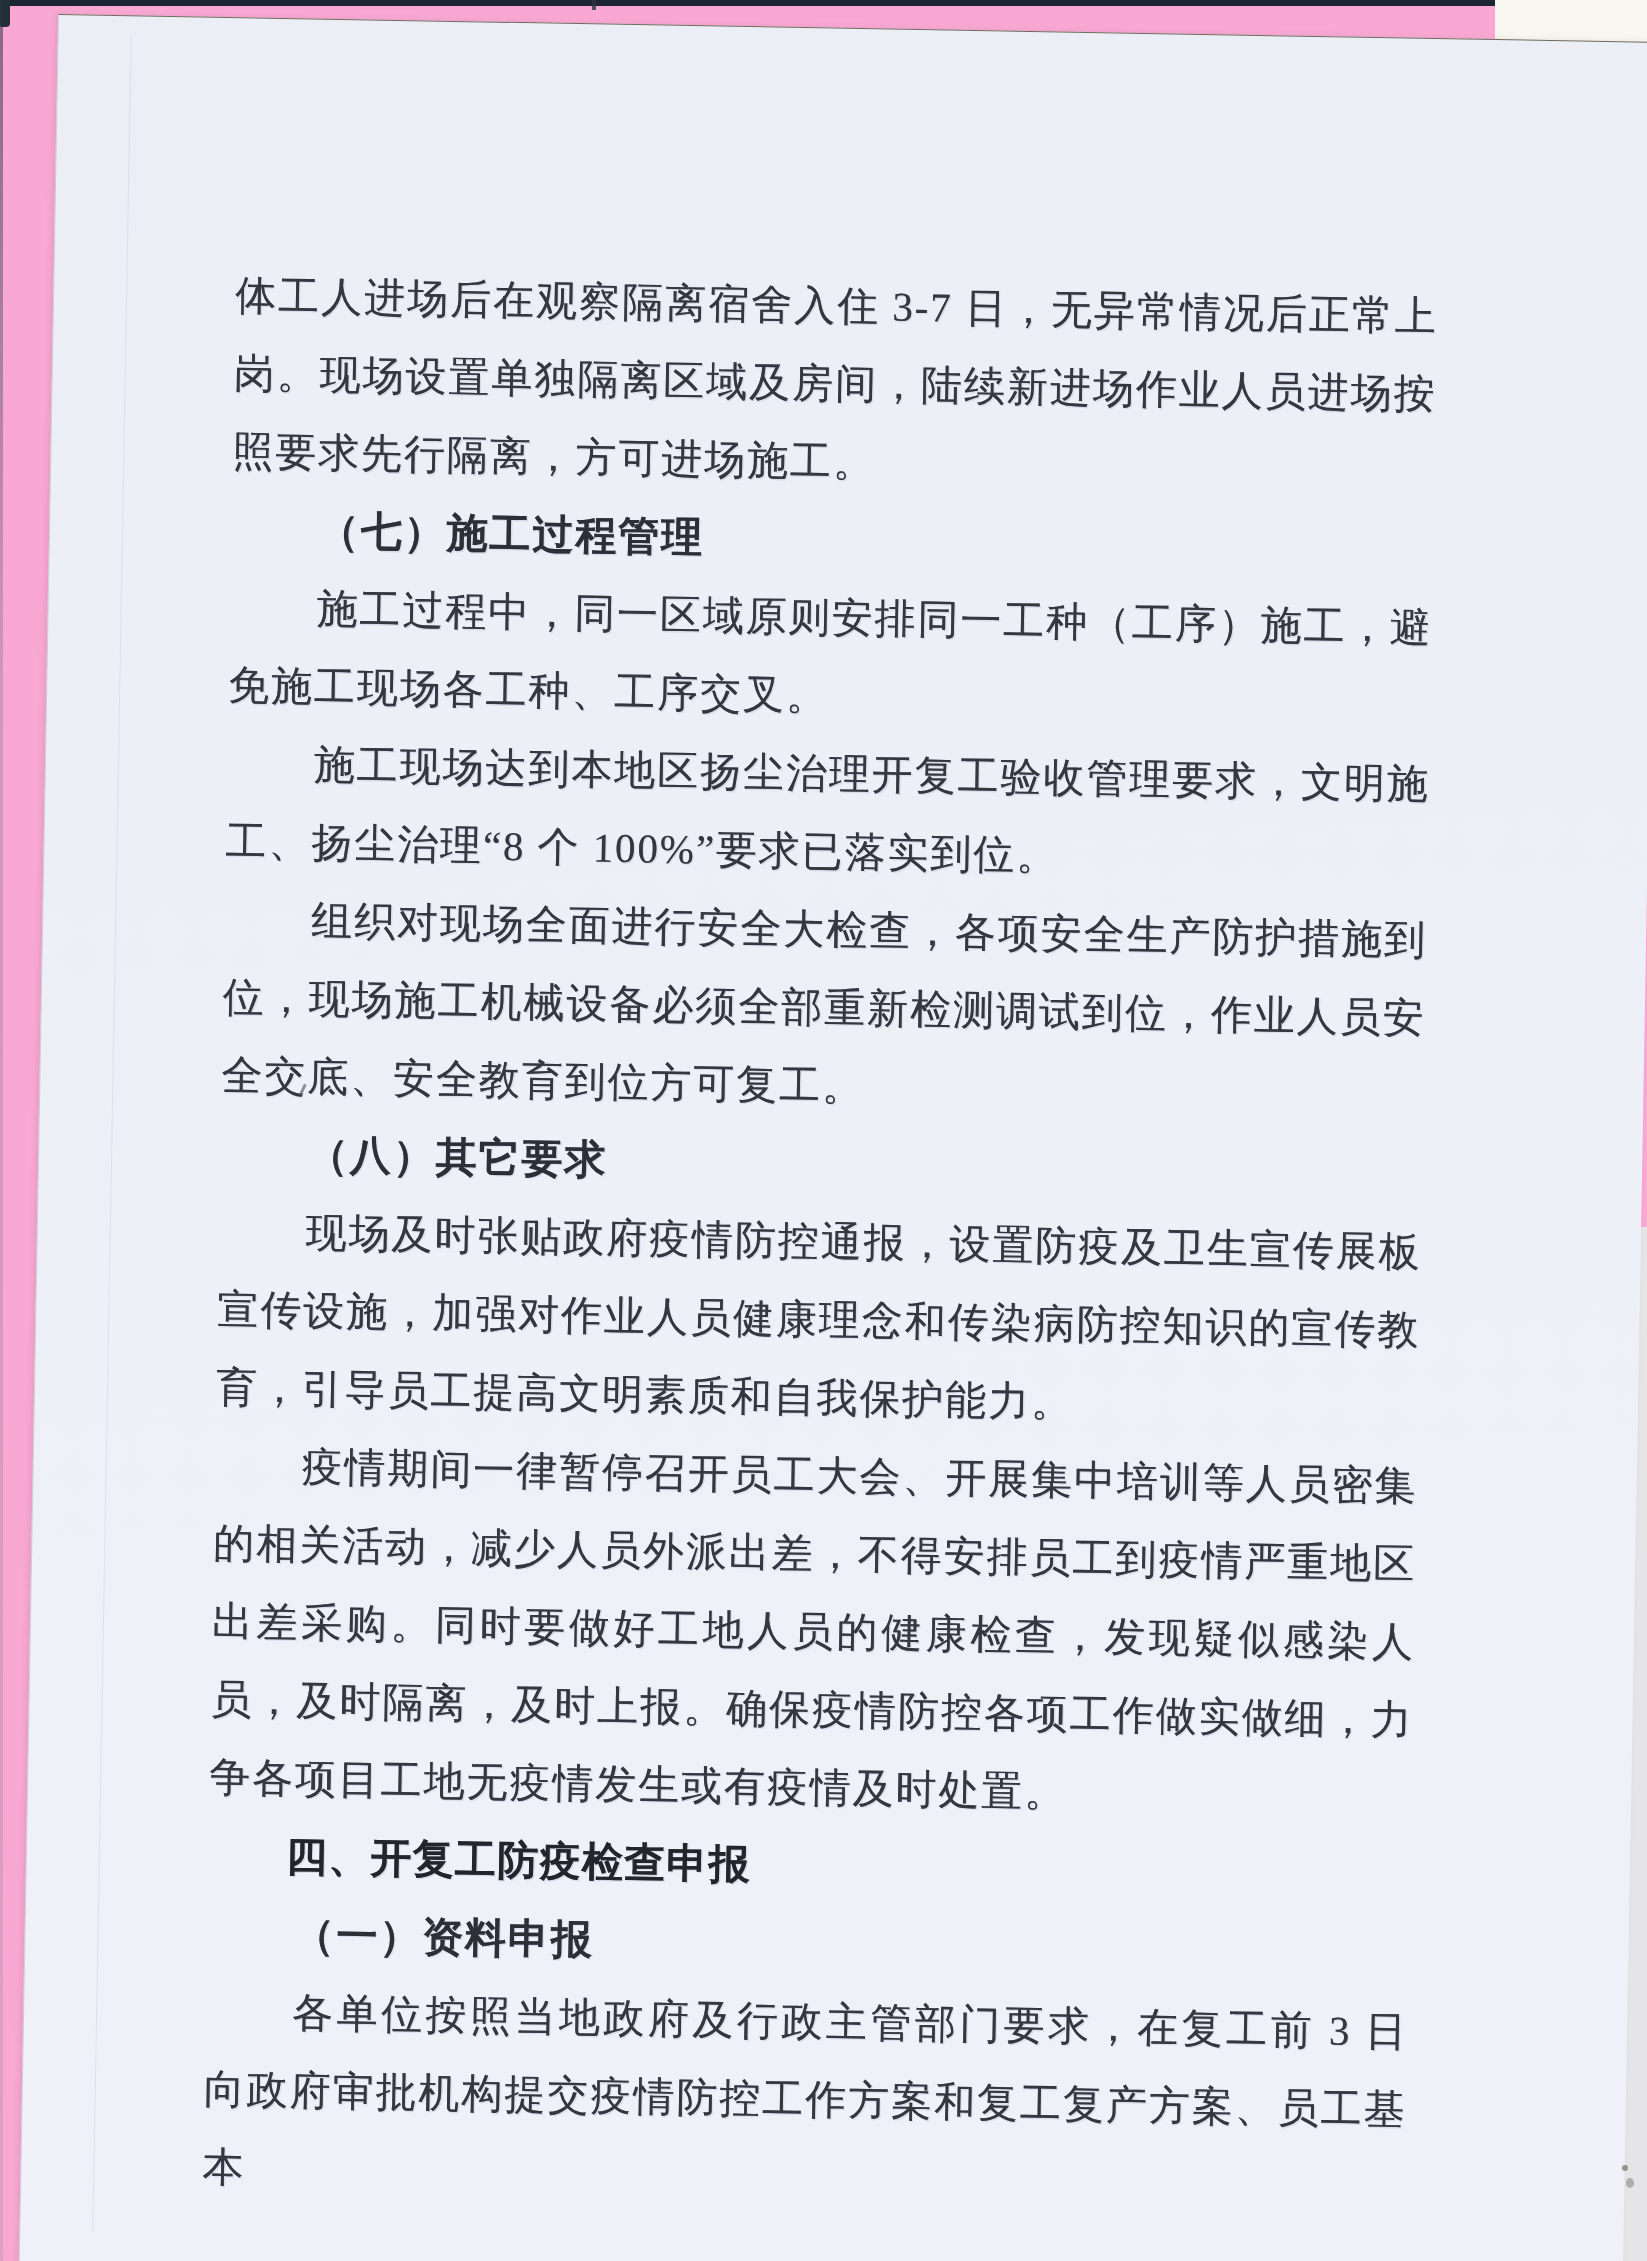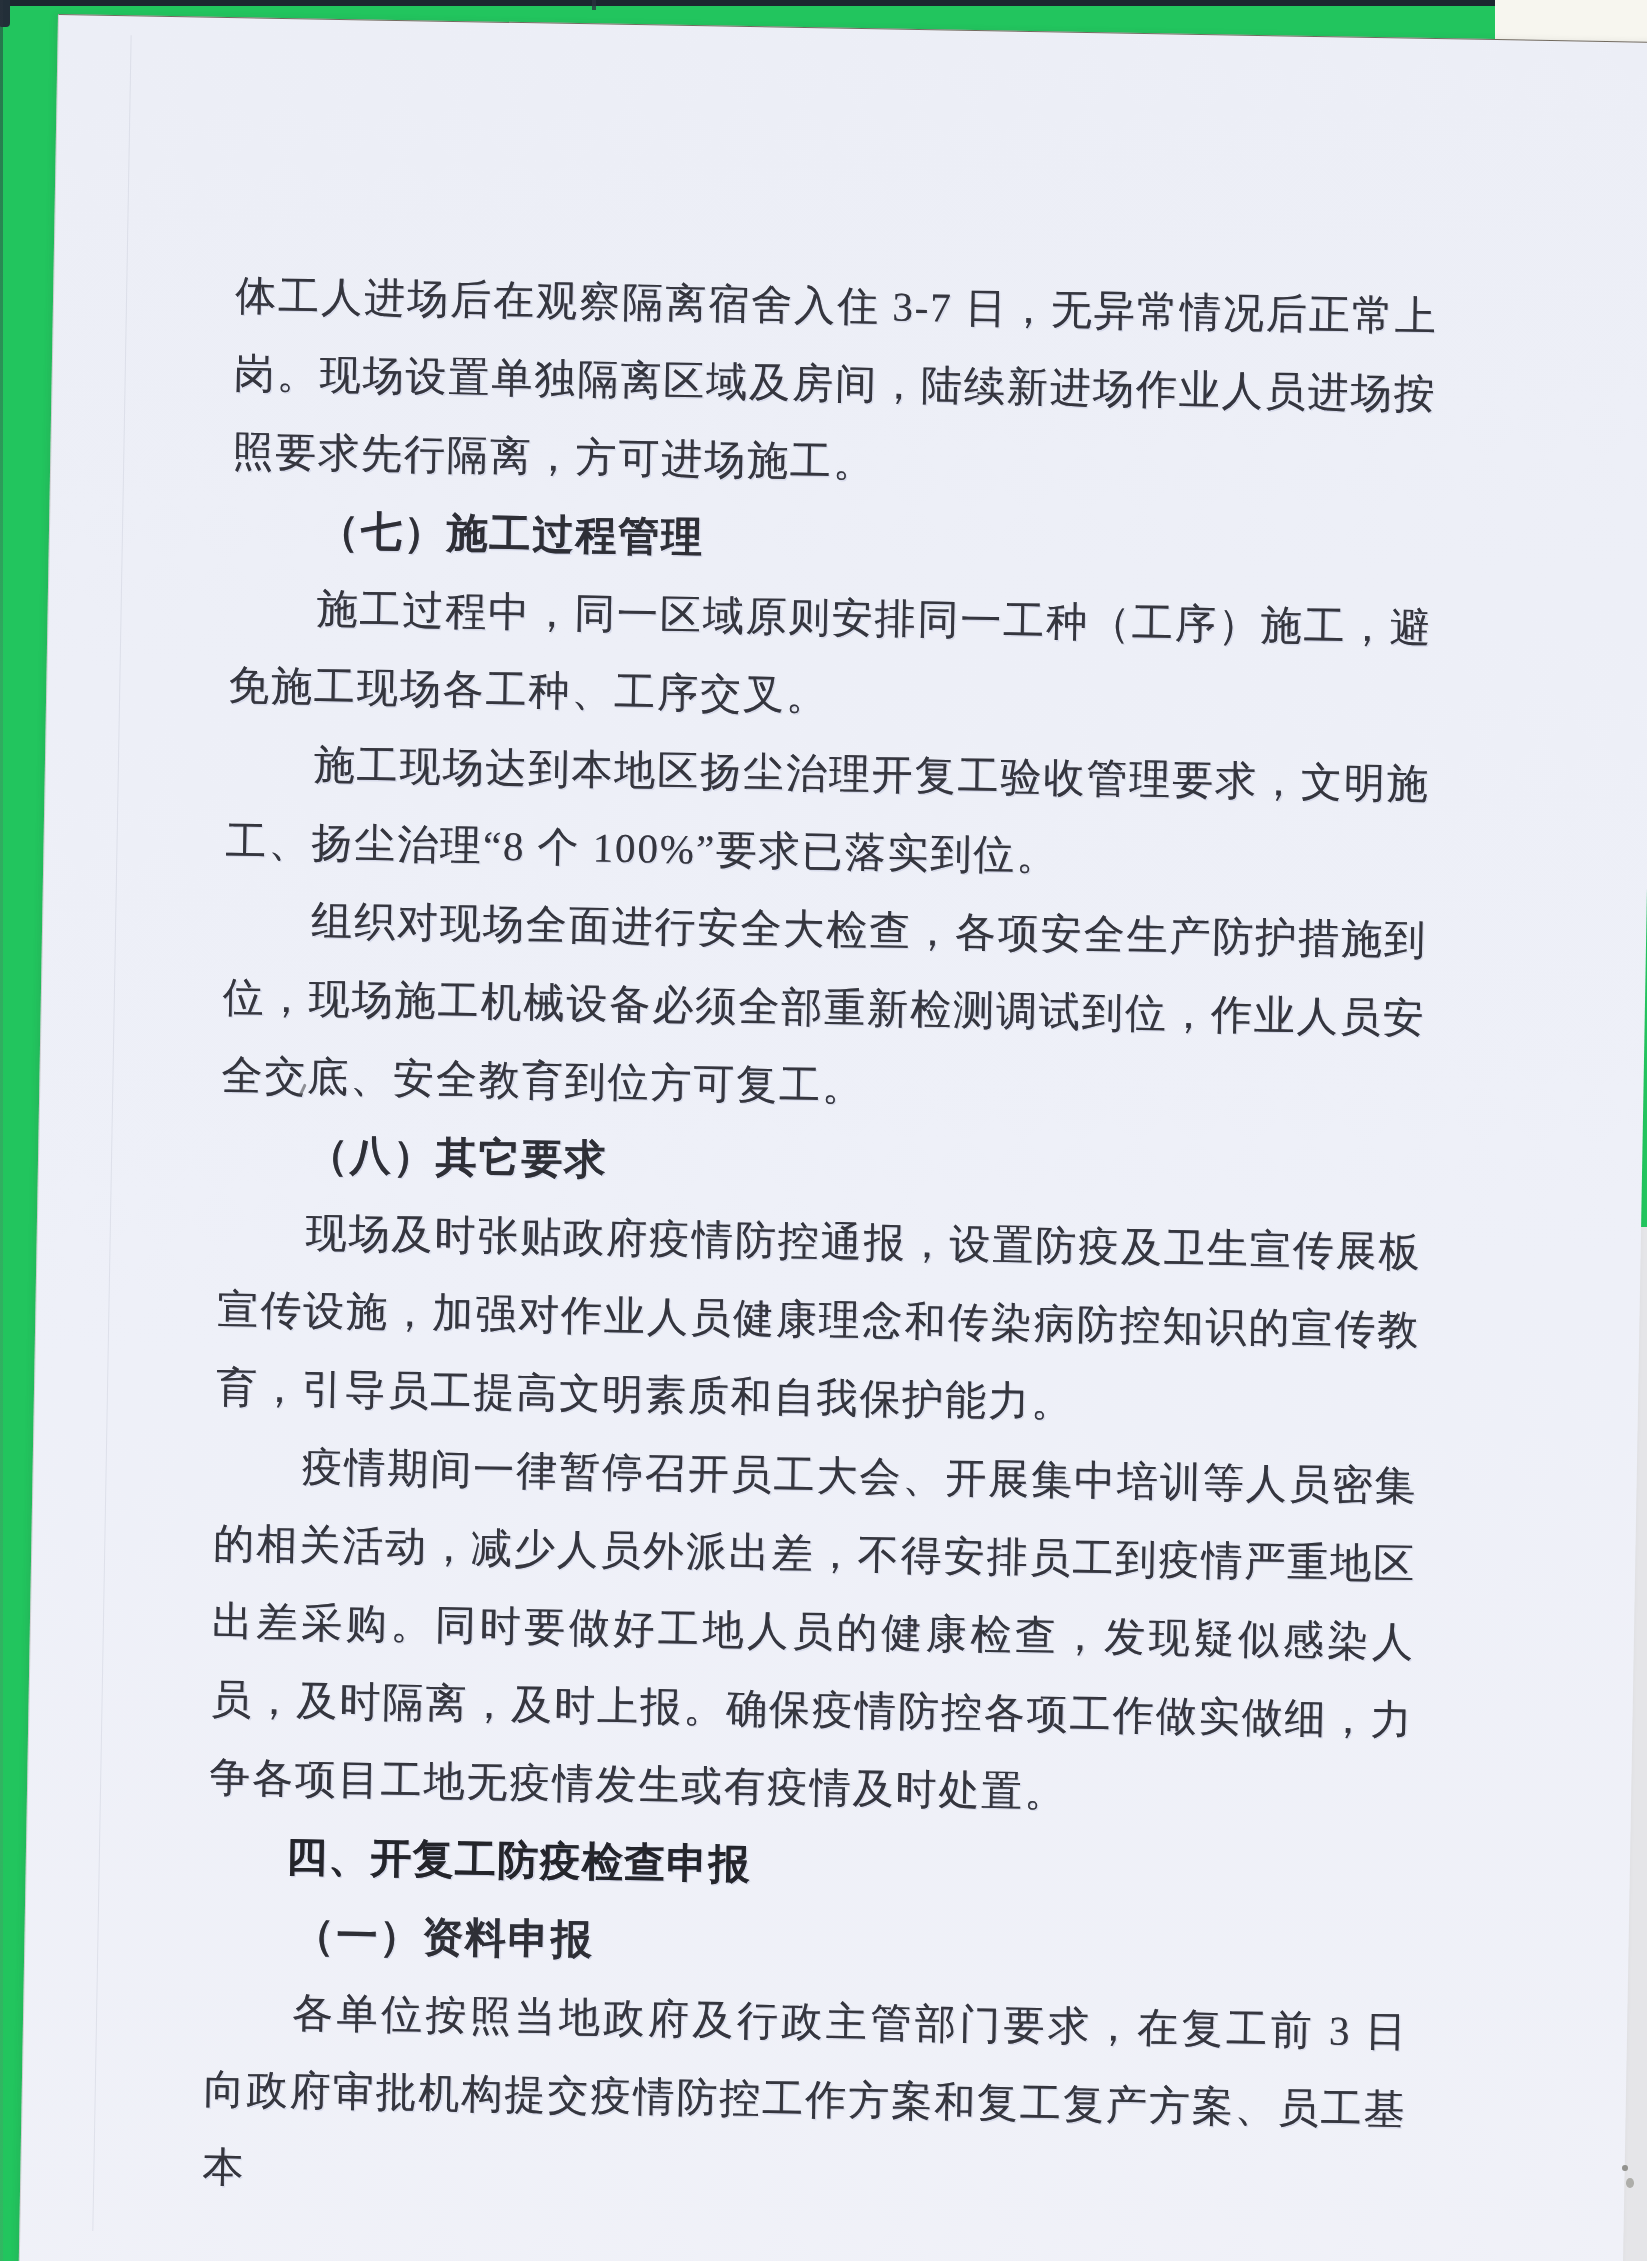--- a/index.html
+++ b/index.html
@@ -1,20 +1,20 @@
 <!DOCTYPE html>
 <html style="font-size:10.3px"><head>
 <meta charset="utf-8">
 <style>
   html,body{margin:0;padding:0;background:#d8d4c8;}
   .scan{
     position:relative;
     width:1647px;height:2261px;
     overflow:hidden;
-    background:#22c55e; 
+    background:#f9a8d4; 
     font-family:"Liberation Serif","DejaVu Serif",serif;
   }
   
   .edge-top{
     position:absolute;left:0;top:0;width:1647px;height:5.8px;
     background:#1c2630;z-index:1;
   }
   .edge-corner{
     position:absolute;left:0;top:0;width:9.7px;height:27px;
     background:#222e38;border-radius:0 0 3.9px 1.3px;z-index:1;

